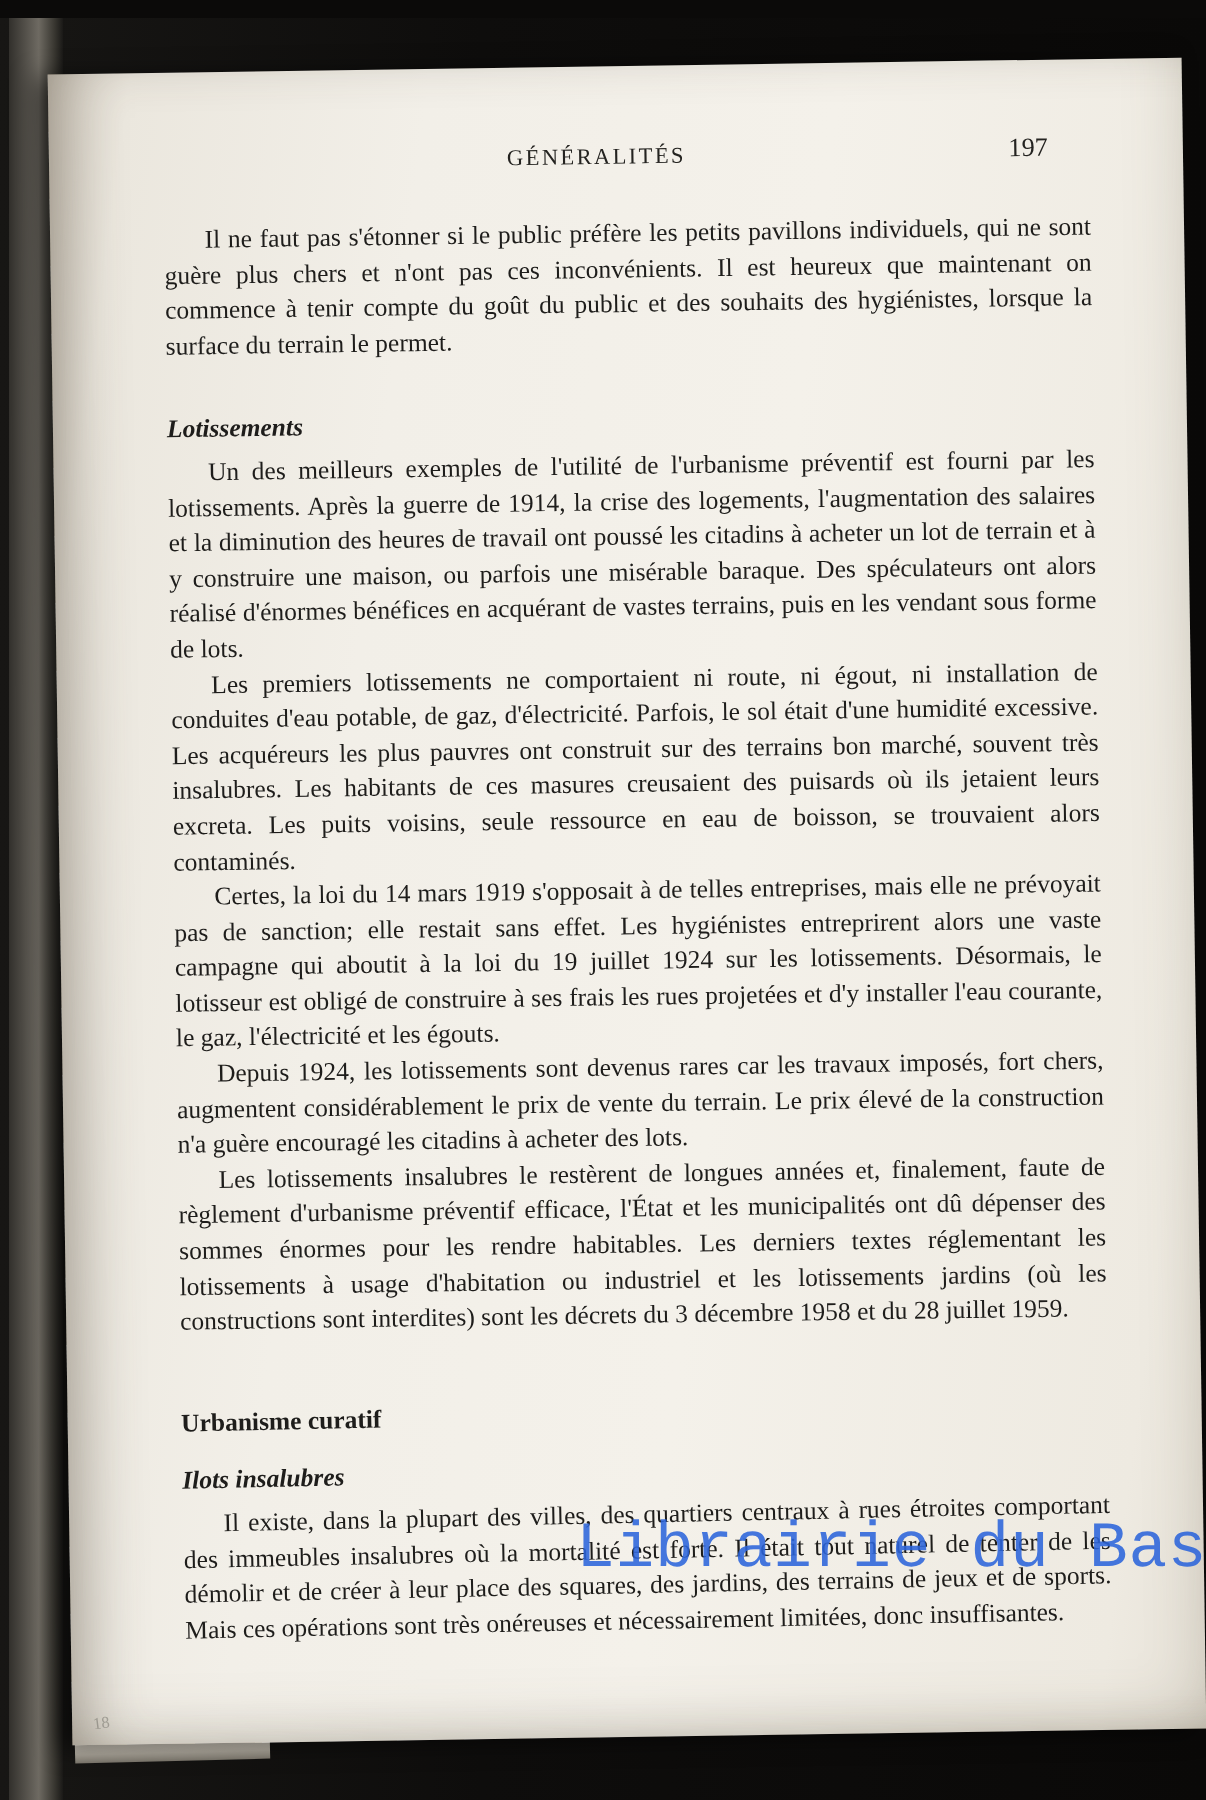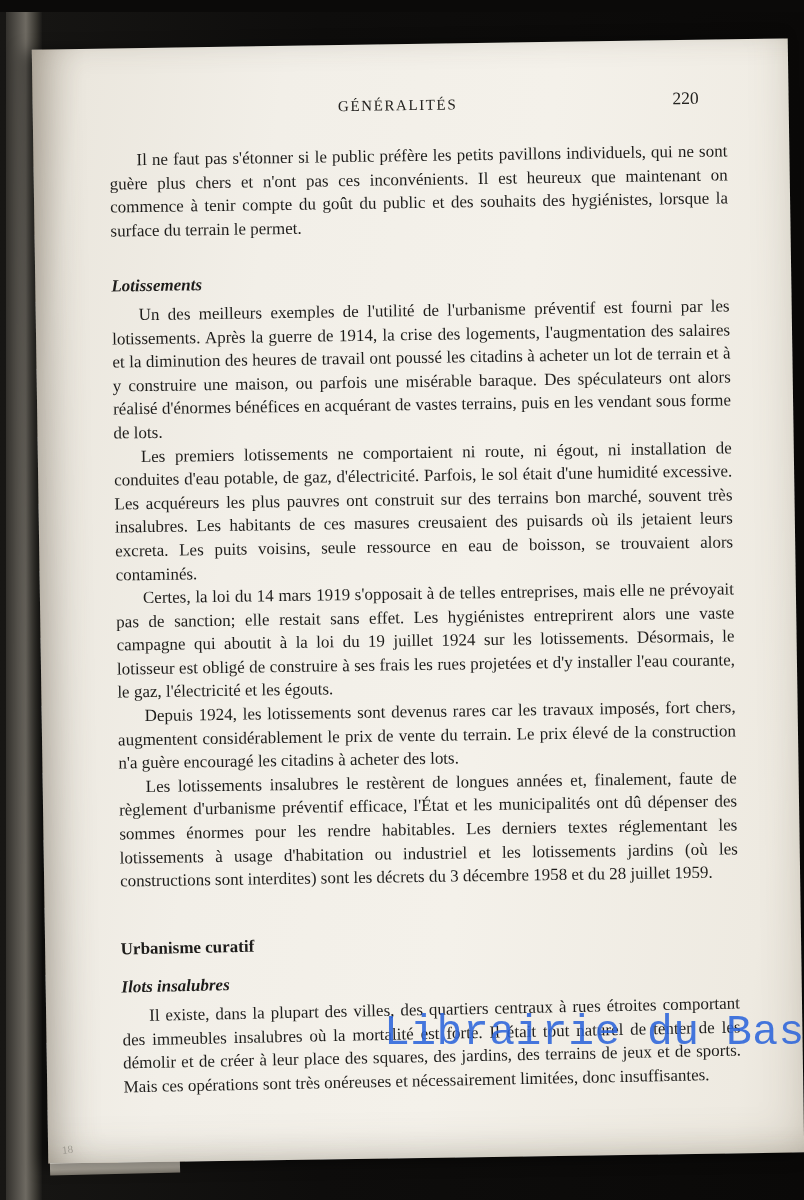--- a/index.html
+++ b/index.html
@@ -116,21 +116,21 @@
 <div class="photo">
 
   <div class="spine-edge"></div>
   <div class="page-stack"></div>
 
   <div class="page">
     <div class="page-inner">
 
       <div class="running-head">
         <span class="running-title">GÉNÉRALITÉS</span>
-        <span class="page-number">220</span>
+        <span class="page-number">197</span>
       </div>
 
       <p class="body">Il ne faut pas s'étonner si le public préfère les petits pavillons individuels, qui ne sont guère plus chers et n'ont pas ces inconvénients. Il est heureux que maintenant on commence à tenir compte du goût du public et des souhaits des hygiénistes, lorsque la surface du terrain le permet.</p>
 
       <h3 class="heading-italic">Lotissements</h3>
 
       <p class="body">Un des meilleurs exemples de l'utilité de l'urbanisme préventif est fourni par les lotissements. Après la guerre de 1914, la crise des logements, l'augmentation des salaires et la diminution des heures de travail ont poussé les citadins à acheter un lot de terrain et à y construire une maison, ou parfois une misérable baraque. Des spéculateurs ont alors réalisé d'énormes bénéfices en acquérant de vastes terrains, puis en les vendant sous forme de lots.</p>
 
       <p class="body">Les premiers lotissements ne comportaient ni route, ni égout, ni installation de conduites d'eau potable, de gaz, d'électricité. Parfois, le sol était d'une humidité excessive. Les acquéreurs les plus pauvres ont construit sur des terrains bon marché, souvent très insalubres. Les habitants de ces masures creusaient des puisards où ils jetaient leurs excreta. Les puits voisins, seule ressource en eau de boisson, se trouvaient alors contaminés.</p>
 

